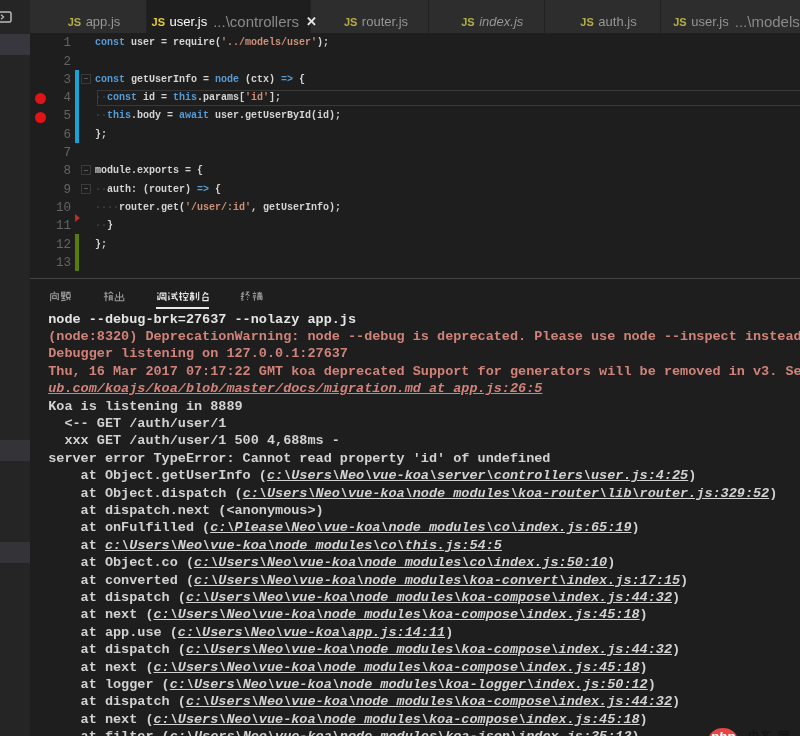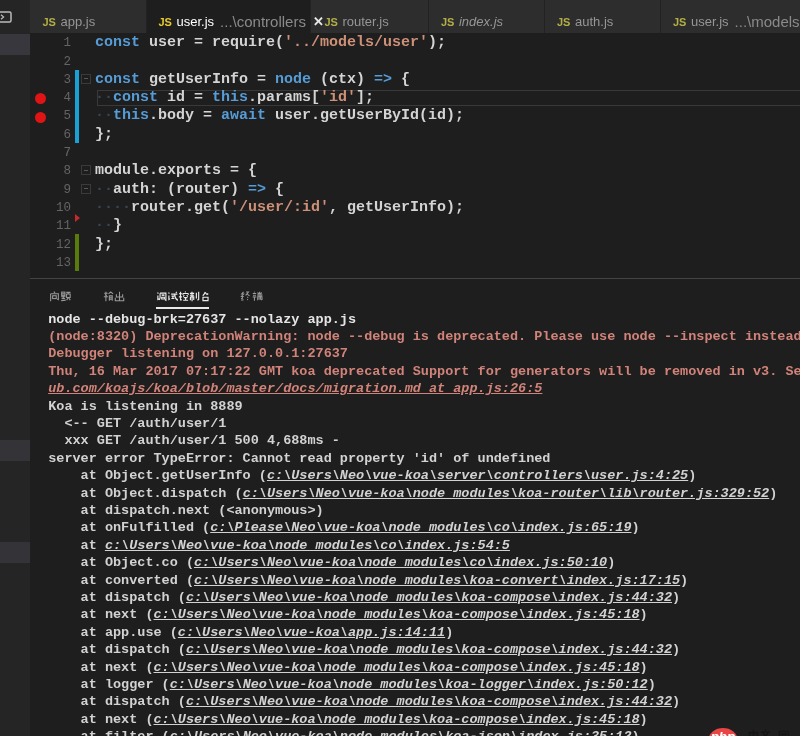--- a/index.html
+++ b/index.html
@@ -4,32 +4,32 @@
 <style>
 * { margin:0; padding:0; box-sizing:border-box; }
 html,body { width:800px; height:736px; overflow:hidden; background:#1e1e1e;
   font-family:"Liberation Sans",sans-serif; }
 #root { position:relative; width:800px; height:736px; overflow:hidden; }
 
 #strip { position:absolute; left:0; top:0; width:30px; height:736px; background:#252526; }
 .band { position:absolute; left:0; width:30px; height:21px; background:#37373d; }
 
 #tabs { position:absolute; left:30px; top:0; width:770px; height:33px; background:#2d2d2d; display:flex; }
-.tab { position:relative; height:43px; display:flex; align-items:center; border-right:1px solid #222224; color:#969696; font-size:13px; }
+.tab { position:relative; height:43px; display:flex; align-items:center; border-right:1px solid #222224; color:#969696; font-size:13px;justify-content:center; }
 .tab .jsi { font-weight:bold; font-size:11px; color:#b3ae45; letter-spacing:0px; margin-right:4.5px; }
 .tab.active { background:#1e1e1e; color:#ffffff; }
 .tab.active .jsi { color:#e6cb2e; }
 .hint { font-size:15px; color:#8a8a8a; margin-left:6px; }
 .closex { color:#e8e8e8; font-size:13px; font-weight:bold; }
 
 #editor { position:absolute; left:30px; top:33px; width:770px; height:245px; background:#1e1e1e; overflow:hidden; }
 #lineno { position:absolute; left:0; top:1.3px; width:41px; text-align:right; white-space:pre;
   font-family:"Liberation Mono",monospace; font-size:12.5px; line-height:18.3px; color:#646464; }
 #code { position:absolute; left:65px; top:1.3px; font-family:"Liberation Mono",monospace;
-  font-size:15px; line-height:18.3px; color:#d4d4d4; white-space:pre; font-weight:bold; }
+  font-size:10px; line-height:18.3px; color:#d4d4d4; white-space:pre; font-weight:bold; }
 .kw { color:#569cd6; }
 .st { color:#ce9178; }
 .ws { color:#3a4751; }
 #gitblue { position:absolute; left:45px; top:36.6px; width:3.5px; height:73.2px; background:#18a1d5; }
 #gitgreen { position:absolute; left:45px; top:201.3px; width:3.5px; height:36.6px; background:#587c0c; }
 .bp { position:absolute; left:4.5px; width:11px; height:11px; border-radius:50%; background:#e01414; }
 .fold { position:absolute; left:51px; width:10px; height:10px; border:1px solid #3a3a3a; }
 .fold:after { content:""; position:absolute; left:2px; top:3.5px; width:4px; height:1px; background:#585858; }
 #curline { position:absolute; left:66.5px; top:57.2px; right:0; height:16.3px; border:1px solid #393939; border-right:none; }
 #redarrow { position:absolute; left:44.6px; top:180.5px; width:0; height:0; border-left:5.2px solid #c42a2a; border-top:4px solid transparent; border-bottom:4px solid transparent; }
@@ -192,21 +192,21 @@
 <span class="sal">Thu, 16 Mar 2017 07:17:22 GMT koa deprecated Support for generators will be removed in v3. See</span>
 <span class="sal lnk">ub.com/koajs/koa/blob/master/docs/migration.md at app.js:26:5</span>
 Koa is listening in 8889
   &lt;-- GET /auth/user/1
   xxx GET /auth/user/1 500 4,688ms -
 server error TypeError: Cannot read property 'id' of undefined
     at Object.getUserInfo (<span class="lnk">c:\Users\Neo\vue-koa\server\controllers\user.js:4:25</span>)
     at Object.dispatch (<span class="lnk">c:\Users\Neo\vue-koa\node_modules\koa-router\lib\router.js:329:52</span>)
     at dispatch.next (&lt;anonymous&gt;)
     at onFulfilled (<span class="lnk">c:\Please\Neo\vue-koa\node_modules\co\index.js:65:19</span>)
-    at <span class="lnk">c:\Users\Neo\vue-koa\node_modules\co\index.js:54:5</span>
+    at <span class="lnk">c:\Users\Neo\vue-koa\node_modules\co\this.js:54:5</span>
     at Object.co (<span class="lnk">c:\Users\Neo\vue-koa\node_modules\co\index.js:50:10</span>)
     at converted (<span class="lnk">c:\Users\Neo\vue-koa\node_modules\koa-convert\index.js:17:15</span>)
     at dispatch (<span class="lnk">c:\Users\Neo\vue-koa\node_modules\koa-compose\index.js:44:32</span>)
     at next (<span class="lnk">c:\Users\Neo\vue-koa\node_modules\koa-compose\index.js:45:18</span>)
     at app.use (<span class="lnk">c:\Users\Neo\vue-koa\app.js:14:11</span>)
     at dispatch (<span class="lnk">c:\Users\Neo\vue-koa\node_modules\koa-compose\index.js:44:32</span>)
     at next (<span class="lnk">c:\Users\Neo\vue-koa\node_modules\koa-compose\index.js:45:18</span>)
     at logger (<span class="lnk">c:\Users\Neo\vue-koa\node_modules\koa-logger\index.js:50:12</span>)
     at dispatch (<span class="lnk">c:\Users\Neo\vue-koa\node_modules\koa-compose\index.js:44:32</span>)
     at next (<span class="lnk">c:\Users\Neo\vue-koa\node_modules\koa-compose\index.js:45:18</span>)

